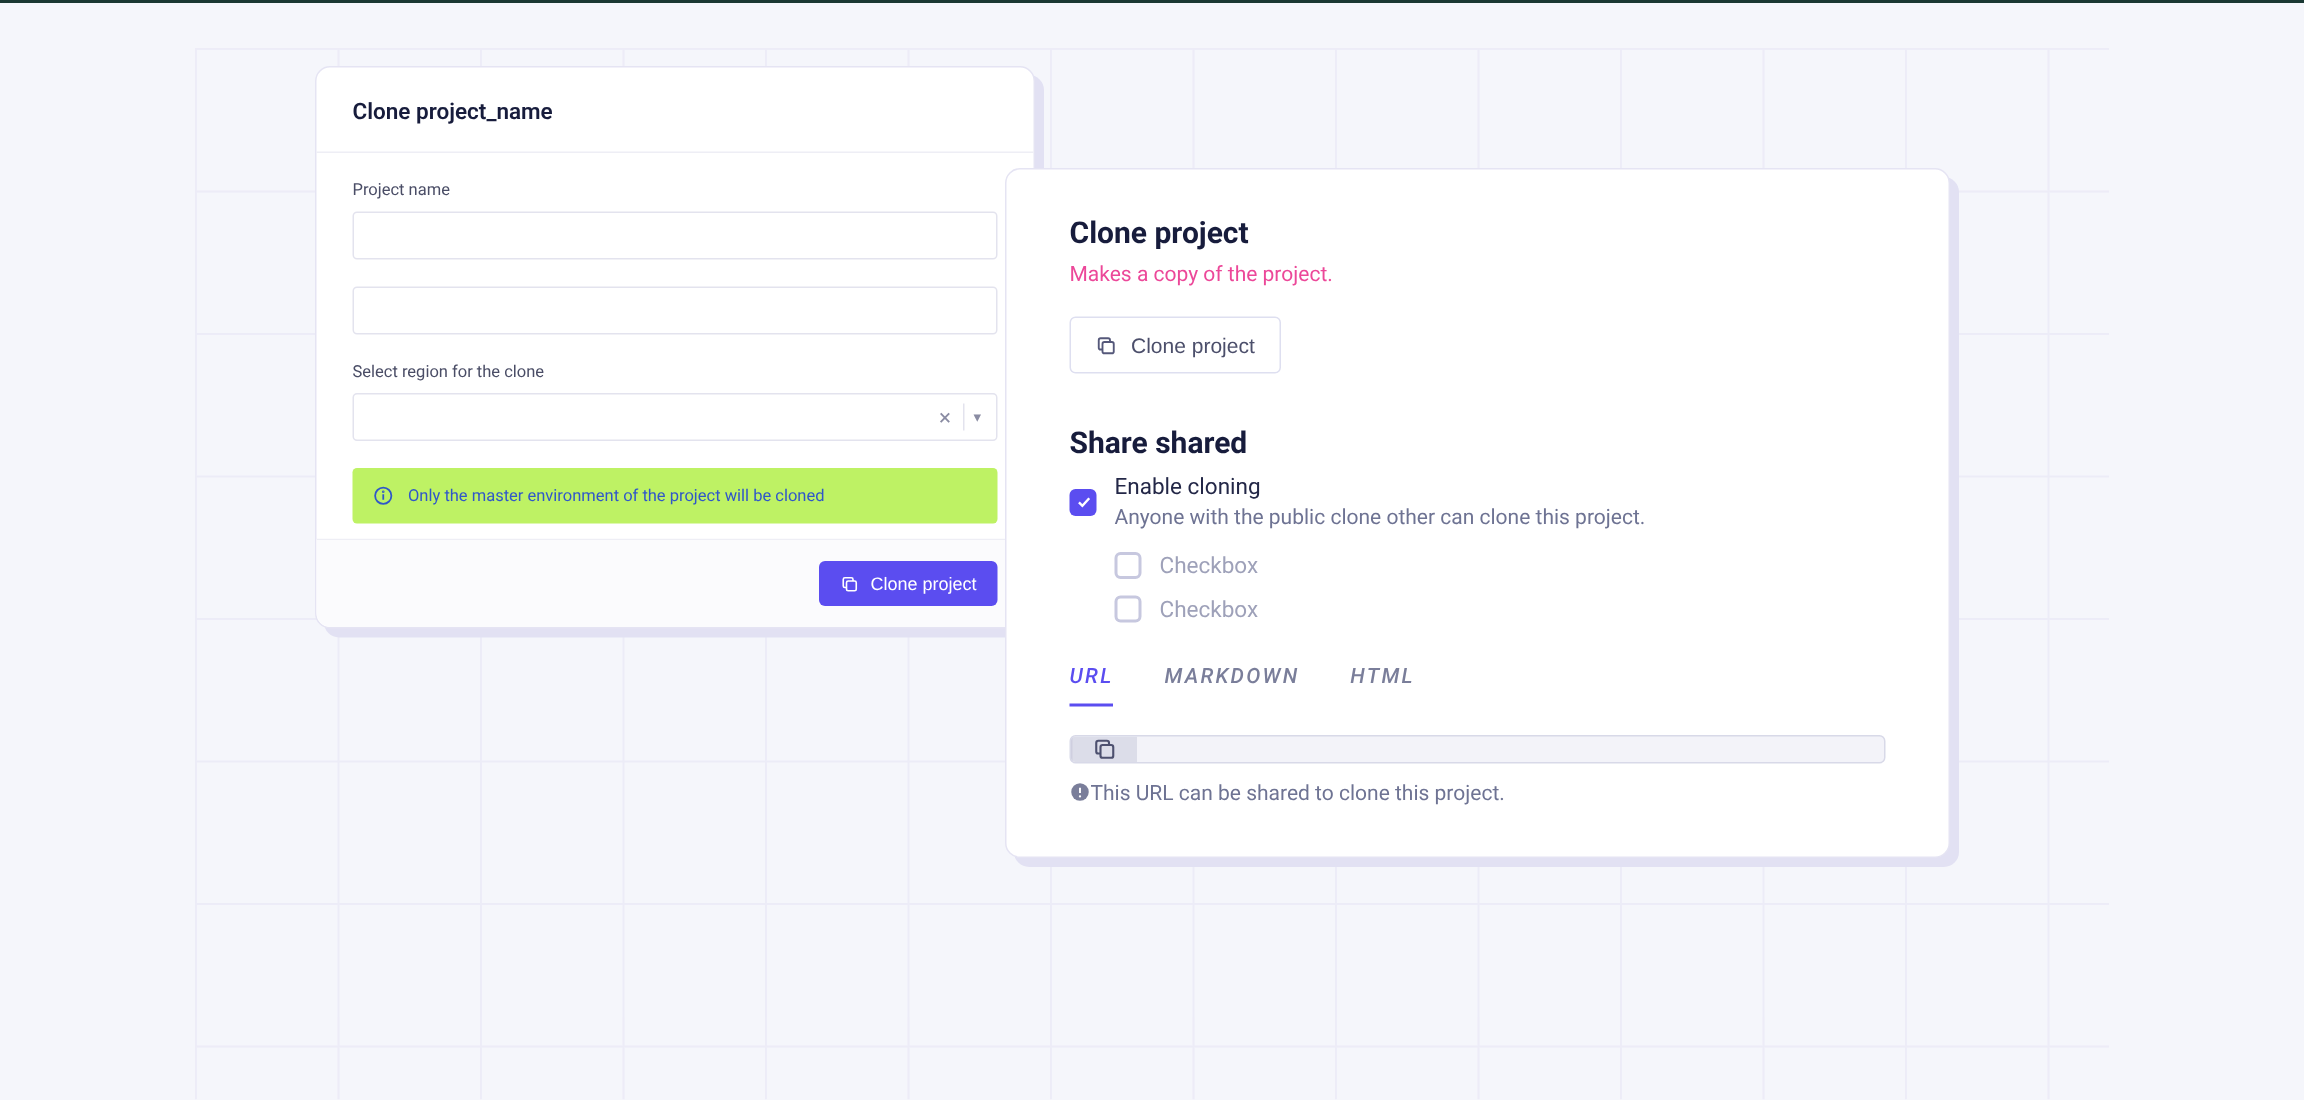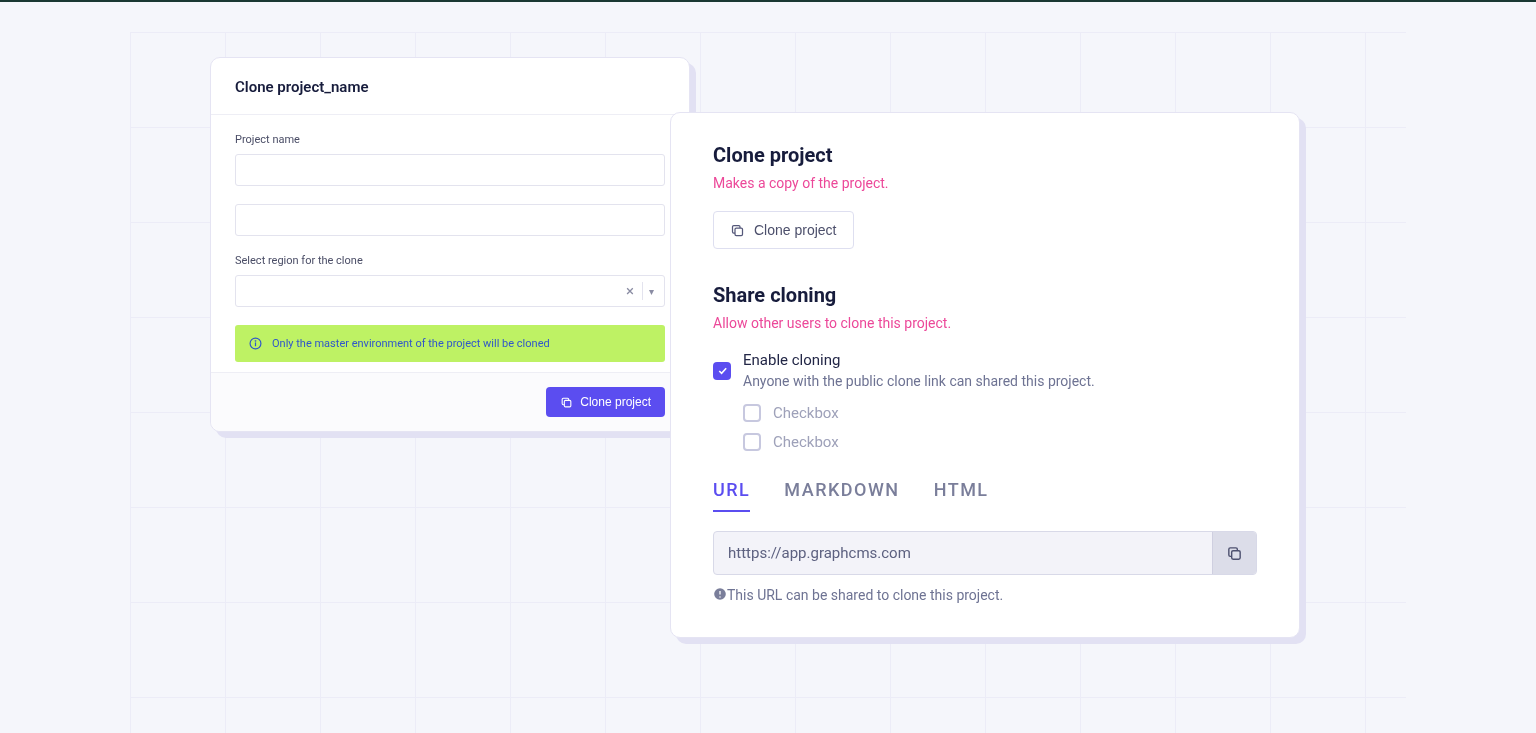--- a/index.html
+++ b/index.html
@@ -22,21 +22,21 @@
     opacity: 0.55;
   }
   .panel {
     position: absolute;
     background: #fff;
     border: 1px solid #e5e4f3;
     border-radius: 10px;
     box-shadow: 6px 6px 0 0 #e2e1f3;
   }
   .panel-left {
-    top: 55px; left: 210px;
+    top: 42px; left: 210px;
     width: 480px;
   }
   .pl-header {
     padding: 20px 24px 18px 24px;
     font-size: 15px; font-weight: 600; color: #171c3c;
     border-bottom: 1px solid #eeeef5;
   }
   .pl-body { padding: 18px 24px 4px 24px; }
   .field-label {
     font-size: 11px; color: #4a4d66; margin-bottom: 8px;
@@ -102,22 +102,22 @@
   }
   .check-checked { background: #5b4df0; }
   .check-empty { border: 2px solid #c7c8df; }
   .check-label-main { font-size: 15px; color: #232747; }
   .check-label-sub { font-size: 14px; color: #6e7393; margin-top: 4px; }
   .nested { margin-left: 30px; margin-top: 14px; }
   .nested .check-row { margin-bottom: 10px; }
   .nested .check-label-main { color: #9ea1b9; font-size: 15px; }
   .tabs { display: flex; gap: 34px; margin-top: 28px; border-bottom: 1px solid transparent; }
   .tab {
-    font-size: 18px; letter-spacing: 1.5px; color: #7a7e9a;
-    padding-bottom: 10px; cursor: pointer; font-weight: 500;
+    font-size: 14px; letter-spacing: 1.5px; color: #7a7e9a;
+    padding-bottom: 10px; cursor: pointer; font-weight: 500; font-style: italic;
   }
   .tab.active { color: #5b4df0; border-bottom: 2px solid #5b4df0; }
   .url-box {
     margin-top: 18px;
     display: flex; align-items: stretch;
     border: 1px solid #d8d9e8; border-radius: 4px;
     background: #f3f3f9; overflow: hidden;
   }
   .url-text {
     flex: 1; padding: 12px 14px; font-size: 15px; color: #5d6180;
@@ -172,32 +172,31 @@
   <button class="btn-secondary">
     <svg width="15" height="15" viewBox="0 0 24 24" fill="none" stroke="#55587a" stroke-width="2">
         <rect x="8" y="8" width="12" height="12" rx="2"></rect>
         <path d="M16 8V6a2 2 0 0 0-2-2H6a2 2 0 0 0-2 2v8a2 2 0 0 0 2 2h2"></path>
       </svg>
     <span>Clone project</span>
   </button>
 
   <div class="spacer"></div>
 
-  <div class="section-title">Share cloning</div>
-  <div class="section-sub">Allow other users to clone this project.</div>
+  <div class="section-title">Share shared</div>
 
   <div class="check-row">
     <div class="check-box check-checked">
       <svg width="11" height="11" viewBox="0 0 24 24" fill="none" stroke="#fff" stroke-width="3.5">
           <polyline points="5 13 10 18 20 7"></polyline>
         </svg>
     </div>
     <div>
       <div class="check-label-main">Enable cloning</div>
-      <div class="check-label-sub">Anyone with the public clone link can shared this project.</div>
+      <div class="check-label-sub">Anyone with the public clone other can clone this project.</div>
     </div>
   </div>
 
   <div class="nested">
     <div class="check-row">
       <div class="check-box check-empty"></div>
       <div class="check-label-main">Checkbox</div>
     </div>
     <div class="check-row">
       <div class="check-box check-empty"></div>
@@ -205,21 +204,20 @@
     </div>
   </div>
 
   <div class="tabs">
     <div class="tab active">URL</div>
     <div class="tab">MARKDOWN</div>
     <div class="tab">HTML</div>
   </div>
 
   <div class="url-box">
-    <div class="url-text">htttps://app.graphcms.com</div>
     <div class="url-copy">
       <svg width="17" height="17" viewBox="0 0 24 24" fill="none" stroke="#4d506f" stroke-width="2">
           <rect x="8" y="8" width="12" height="12" rx="2"></rect>
           <path d="M16 8V6a2 2 0 0 0-2-2H6a2 2 0 0 0-2 2v8a2 2 0 0 0 2 2h2"></path>
         </svg>
     </div>
   </div>
 
   <div class="hint-row">
     <svg width="14" height="14" viewBox="0 0 24 24">

